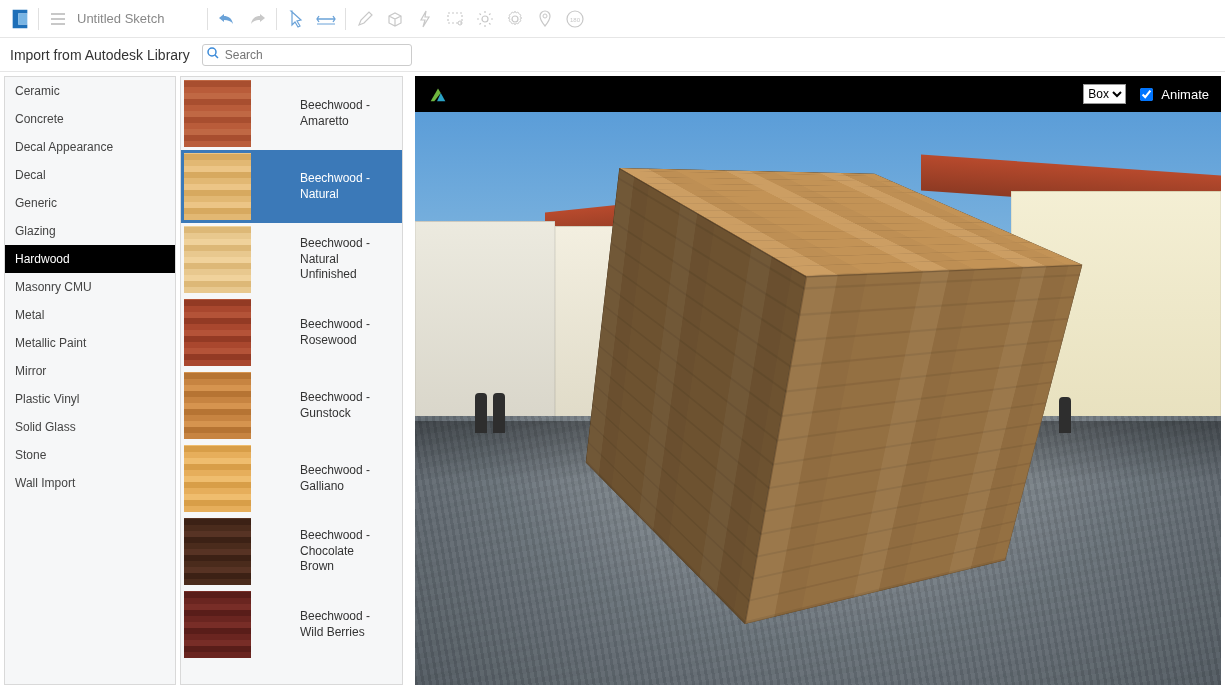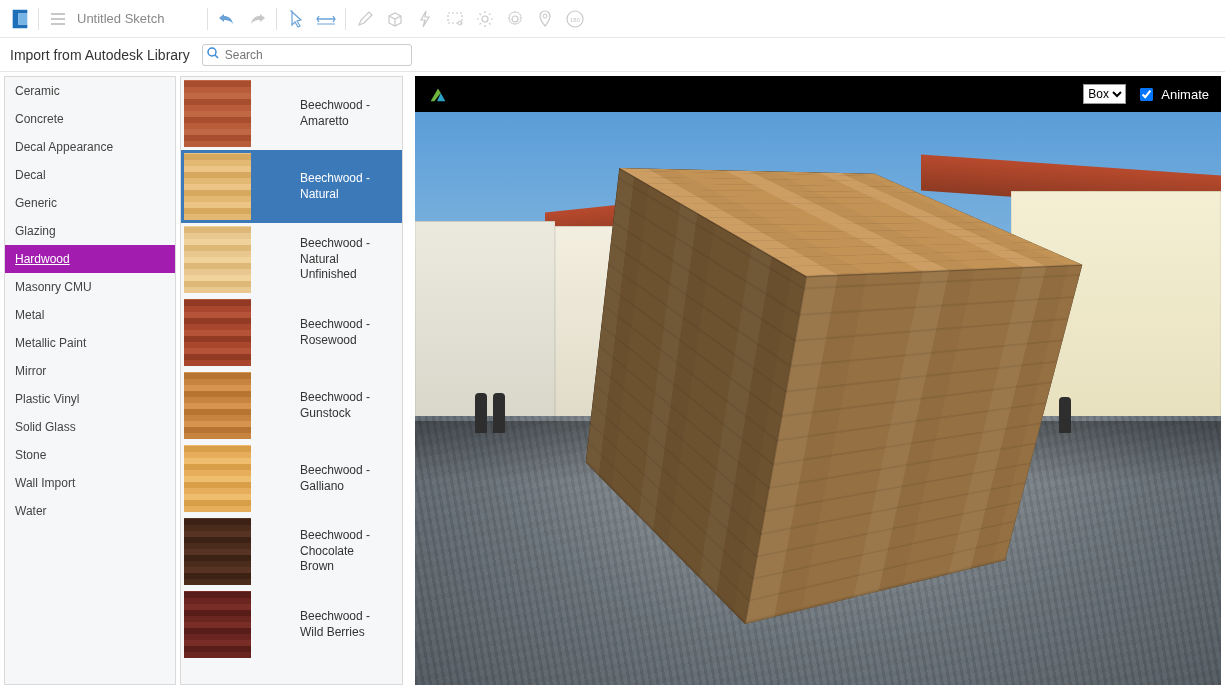--- a/index.html
+++ b/index.html
@@ -19,21 +19,21 @@
 .search-wrap { position: relative; }
 .search-input { width: 210px; height: 22px; border: 1px solid #ccc; border-radius: 3px; padding: 2px 6px 2px 22px; font-size: 12px; outline: none; }
 .search-icon { position: absolute; left: 5px; top: 3px; color: #3b8ad8; }
 
 
 .main { display: flex; height: calc(689px - 38px - 34px); }
 
 
 .category-panel { width: 172px; background: #f6f7f8; border: 1px solid #d9d9d9; margin: 4px 0 4px 4px; overflow-y: auto; }
 .cat-item { padding: 7px 10px; font-size: 12px; color: #444; cursor: pointer; }
-.cat-item.selected { background: #a21caf; color: #fff; text-decoration: underline; }
+.cat-item.selected { background: #000000; color: #fff; }
 
 
 .materials-panel { width: 223px; background: #f6f7f8; border: 1px solid #d9d9d9; margin: 4px; overflow-y: auto; position: relative; }
 .mat-row { display: flex; align-items: center; padding: 3px; cursor: pointer; gap: 41px; }
 .mat-row.selected { background: #3b79b8; color: #fff; }
 .swatch { width: 67px; height: 67px; flex-shrink: 0; }
 .mat-label { padding: 0 8px; font-size: 12px; line-height: 1.3; flex: 1; }
 .mat-row:not(.selected) .mat-label { color: #333; }
 
 
@@ -201,21 +201,20 @@
       <div class="cat-item">Glazing</div>
       <div class="cat-item selected">Hardwood</div>
       <div class="cat-item">Masonry CMU</div>
       <div class="cat-item">Metal</div>
       <div class="cat-item">Metallic Paint</div>
       <div class="cat-item">Mirror</div>
       <div class="cat-item">Plastic Vinyl</div>
       <div class="cat-item">Solid Glass</div>
       <div class="cat-item">Stone</div>
       <div class="cat-item">Wall Import</div>
-      <div class="cat-item">Water</div>
     </div>
 
   <div class="materials-panel" id="materials-panel">
       <div class="mat-row">
         <div class="swatch sw-amaretto"></div>
         <div class="mat-label">Beechwood - Amaretto</div>
       </div>
       <div class="mat-row selected">
         <div class="swatch sw-natural"></div>
         <div class="mat-label">Beechwood - Natural</div>

